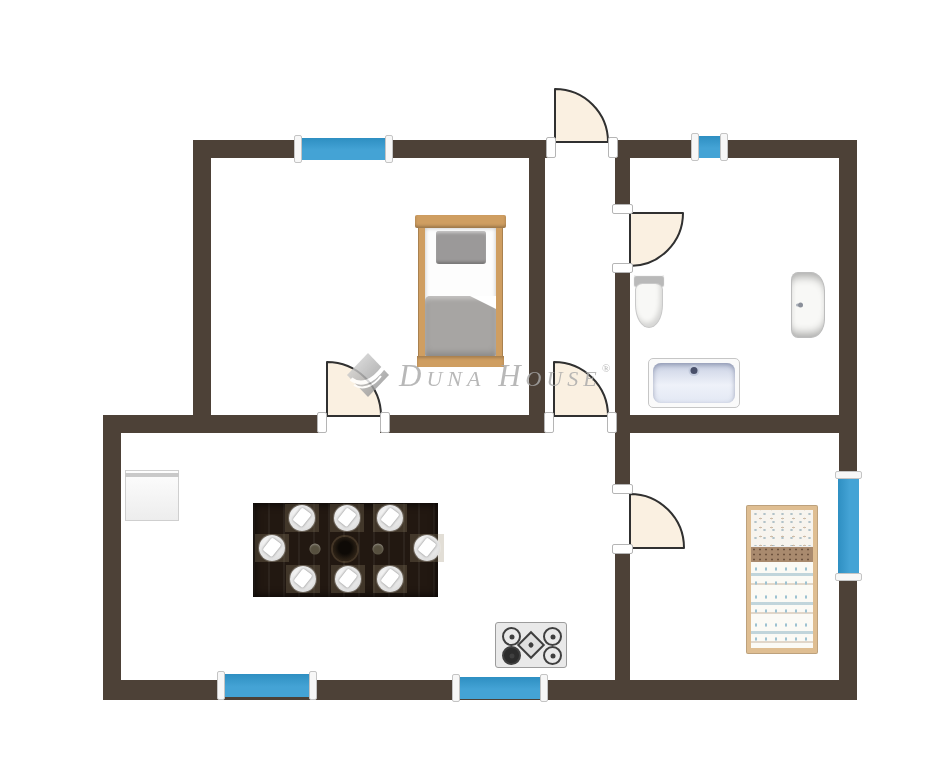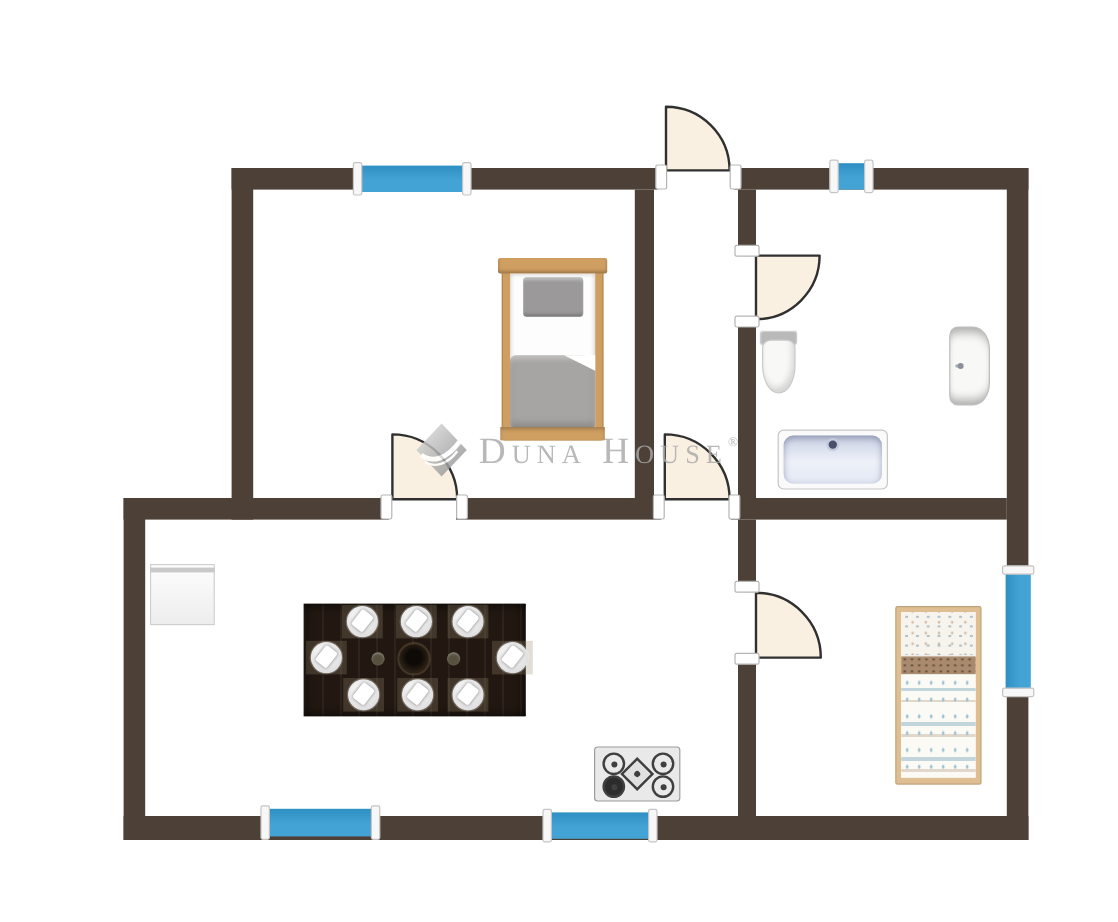--- a/index.html
+++ b/index.html
@@ -1,18 +1,18 @@
 <!DOCTYPE html>
 <html style="--floor: #ffffff; --wall: #4d4137; --window-blue: #44a3d5; --window-blue-deep: #2e8fc2; --window-cap: #f7f7f7; --door-fill: #faf0e1; --door-line: #303030; --watermark-gray: #a9a9a9; --wood: #cf9e61; --wood-light: #dfbe92; --mattress-white: #fdfdfd; --duvet-gray: #a7a5a3; --pillow-gray: #9b9999; --child-band-brown: #a98a6e; --child-blanket-blue: #9dc2d2; --ceramic-white: #f8f8f6; --tub-inner: #eef1f9; --appliance-white: #ededed; --table-dark: #221811; --plate-white: #f4f4f4; --stove-body: #e9e9e9; --stove-dark: #3f3f3f;"><head>
 <meta charset="utf-8">
 <style>
   html,body{margin:0;padding:0;background:#fff;}
   .plan{
     position:relative;width:932px;height:768px;background:var(--floor,#ffffff);
-    overflow:hidden;font-family:"Liberation Sans",sans-serif;
+    overflow:hidden;font-family:"Liberation Sans",sans-serif;font-style:italic;
   }
   
   .wall{position:absolute;background:var(--wall,#4d4137);}
   
   .window{position:absolute;}
   .window.h{background:linear-gradient(180deg,var(--window-blue-deep,#2e8fc2),var(--window-blue,#44a3d5) 55%);}
   .window.v{background:linear-gradient(90deg,var(--window-blue-deep,#2e8fc2),var(--window-blue,#44a3d5) 55%);}
   .window.h .cap{position:absolute;top:-3px;bottom:-3px;width:6px;background:var(--window-cap,#f7f7f7);border:1px solid #c4c4c4;border-radius:2px;}
   .window.v .cap{position:absolute;left:-3px;right:-3px;height:6px;background:var(--window-cap,#f7f7f7);border:1px solid #c4c4c4;border-radius:2px;}
   

